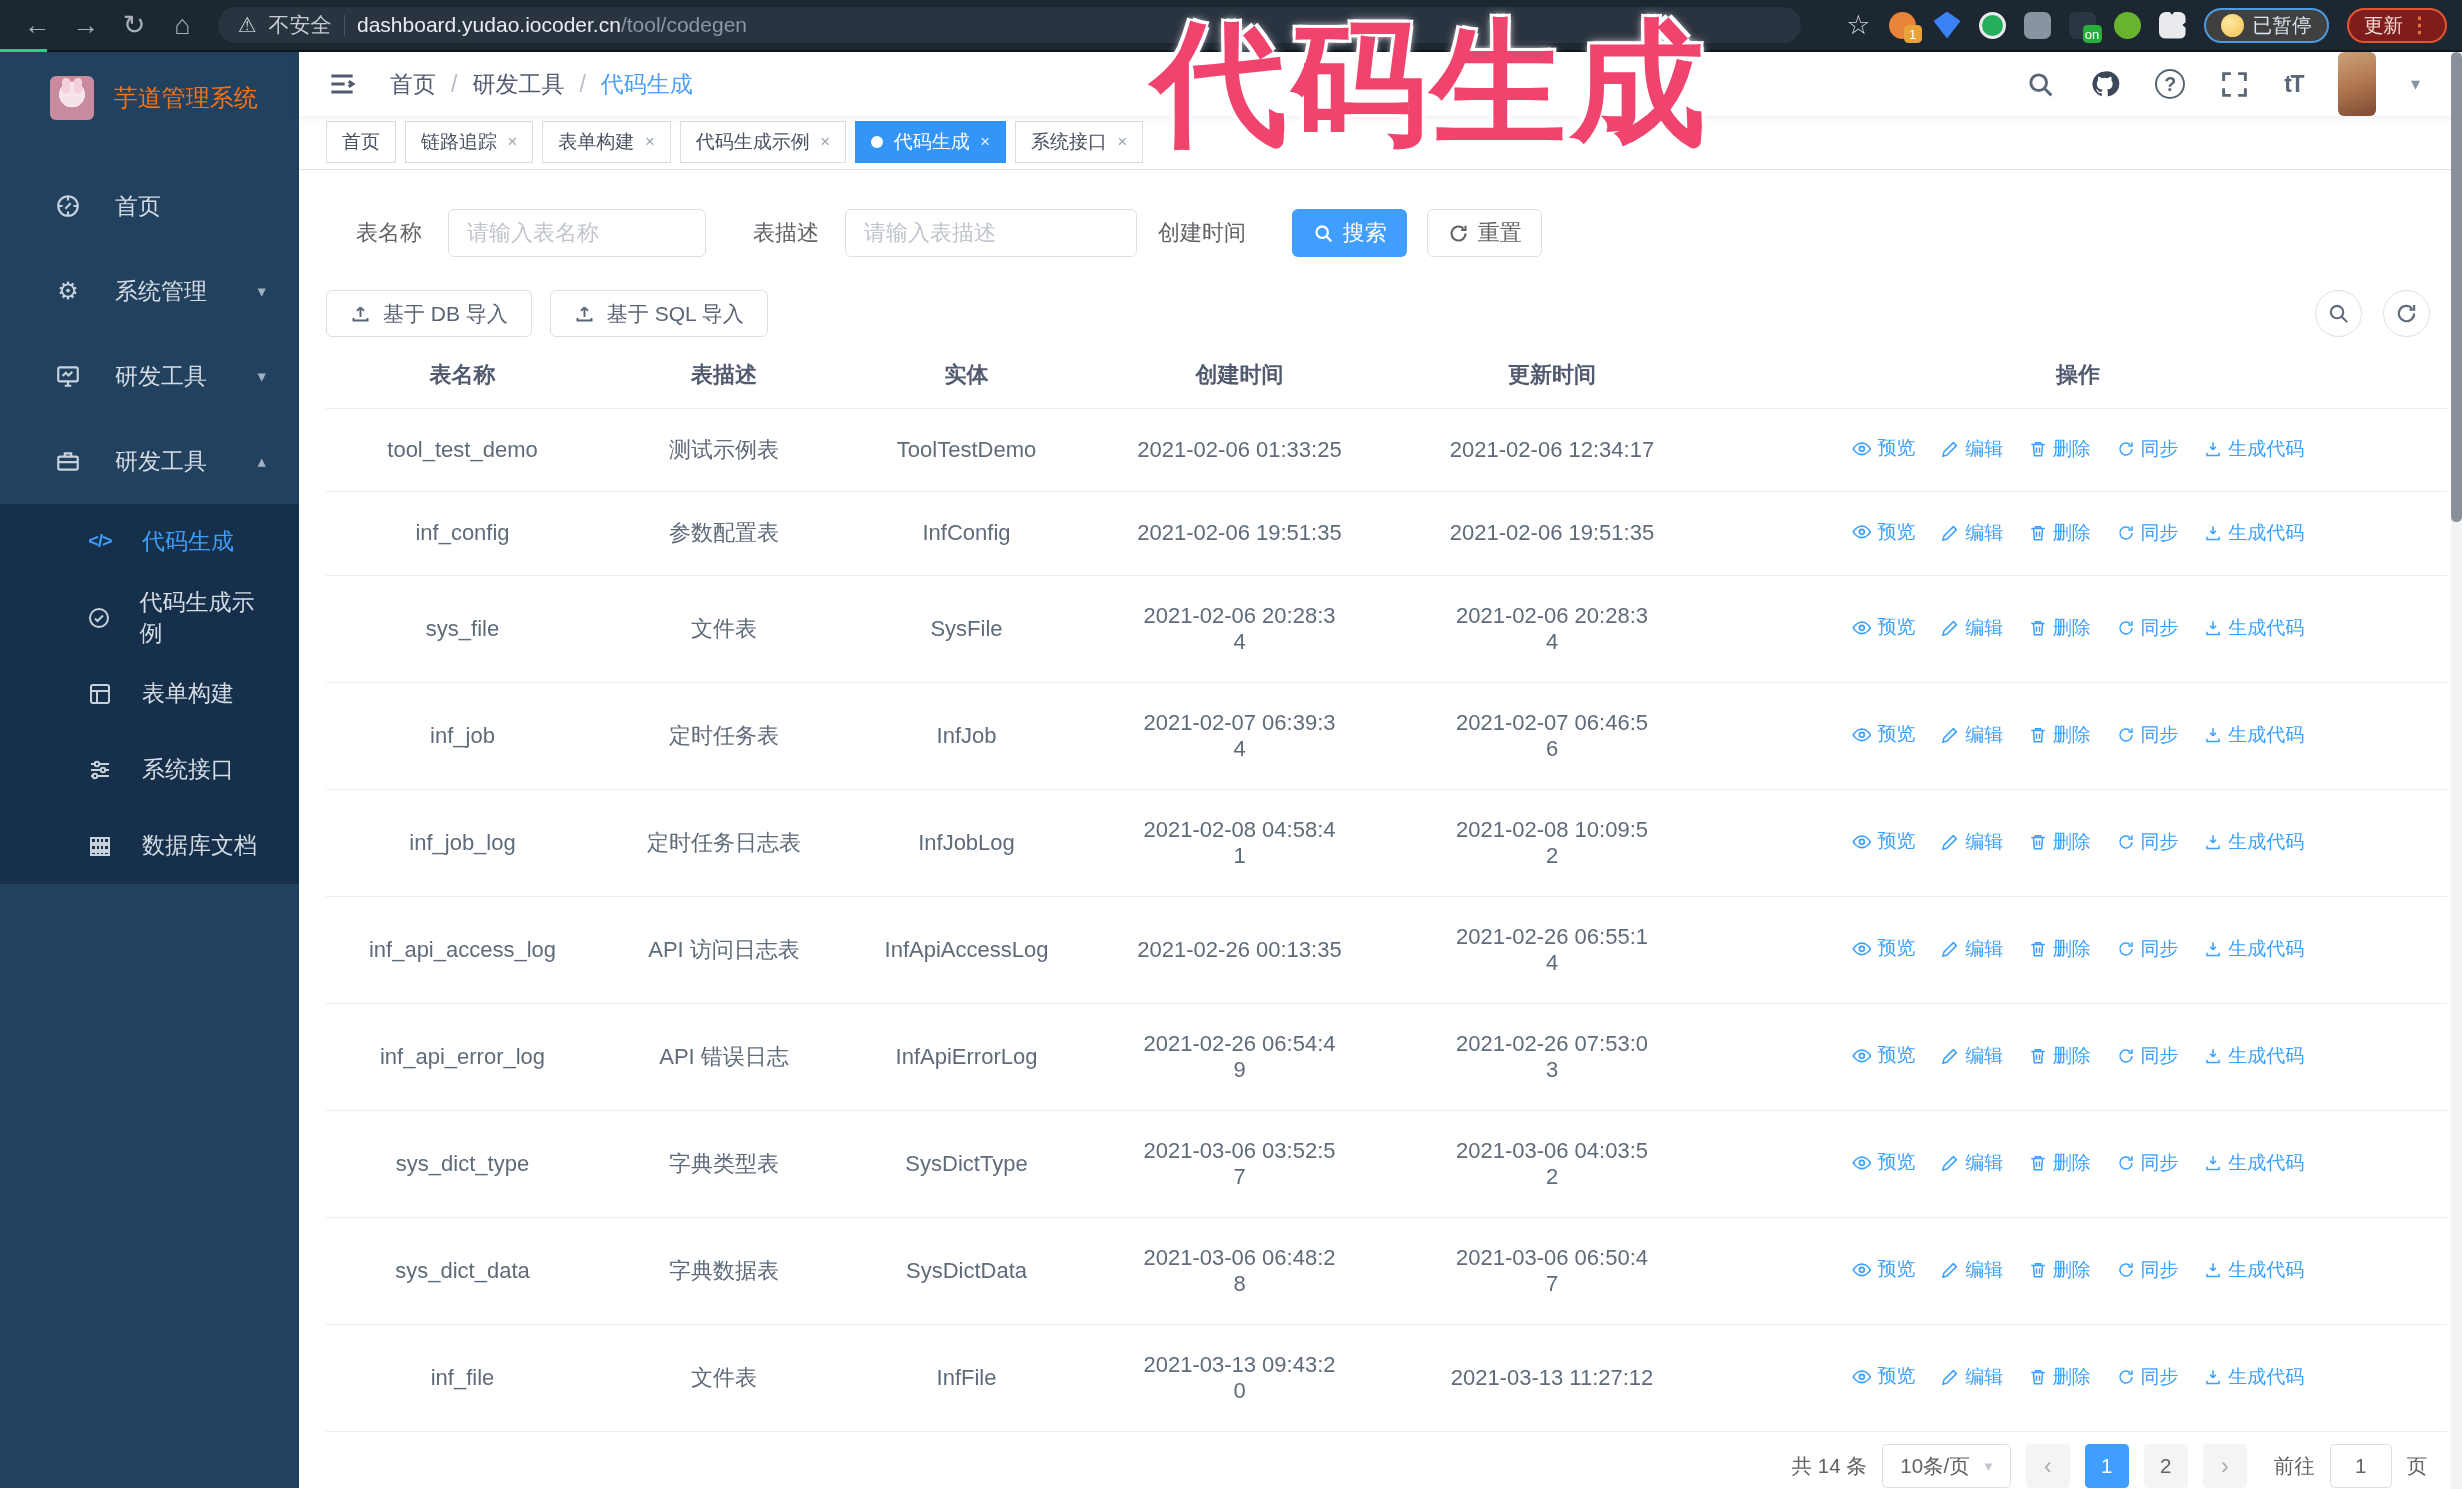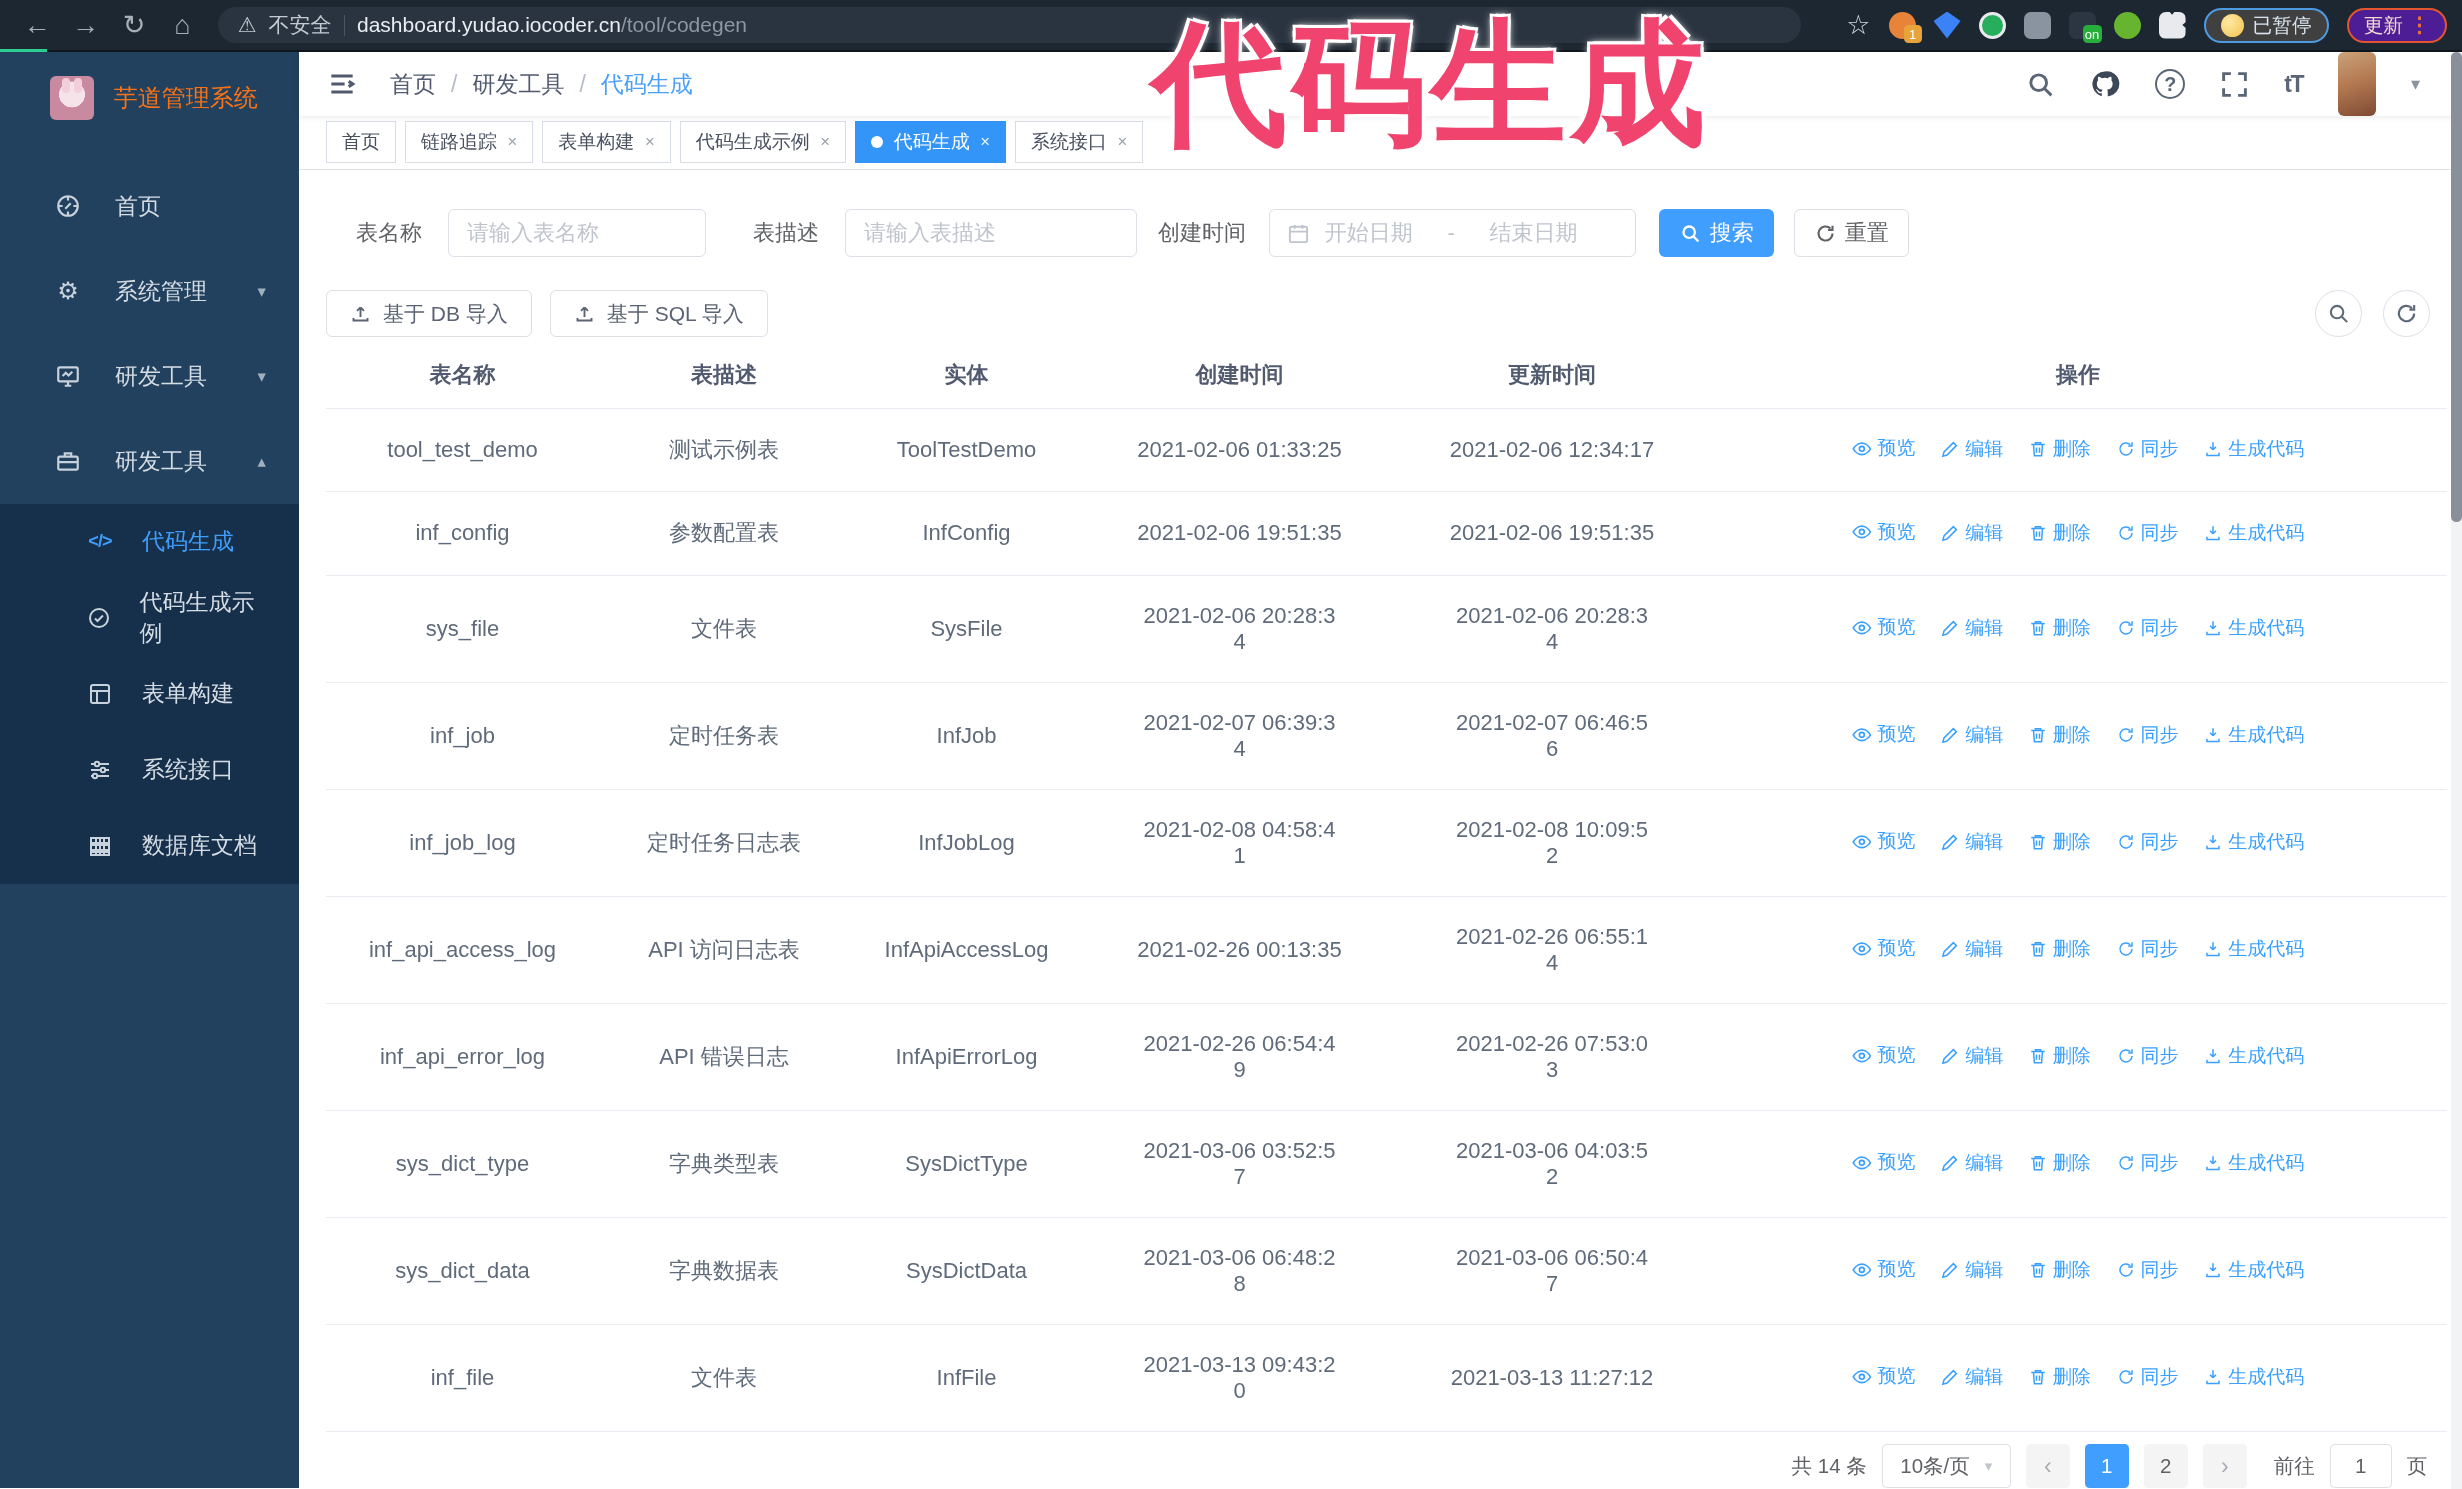--- a/index.html
+++ b/index.html
@@ -16,21 +16,21 @@
   .addr-divider { width:1.5px; height:21px; background:#4a5562; }
   .url-domain { color:#e8edf2; }
   .url-path { color:#8b97a3; }
   .chrome-right { margin-left:auto; display:flex; align-items:center; gap:18px; }
   .star-ico { color:#cfd6dd; font-size:27px; }
   .ext { width:27px; height:27px; border-radius:6.8px; position:relative; flex-shrink:0; }
   .ext .badge { position:absolute; right:-6px; bottom:-4.5px; min-width:18px; height:18px; border-radius:4.5px; font-size:13px; color:#fff; display:flex; align-items:center; justify-content:center; padding:0 2.3px; }
   .pill { height:35px; border-radius:17.4px; display:flex; align-items:center; gap:9px; padding:0 15px; font-size:19.7px; }
   .pill-paused { border:2.3px solid #4e9ae0; background:#404040; color:#d9e4ee; }
   .face { width:23px; height:23px; border-radius:50%; background:radial-gradient(circle at 35% 35%, #ffe9a3, #f2c14e); }
-  .pill-update { border:2.3px solid #e2552e; background:#4c1d95; color:#f2d9d2;gap:6px; }
+  .pill-update { border:2.3px solid #e2552e; background:#7f1d1d; color:#f2d9d2;gap:6px; }
   .kebab { color:#e8743a; font-size:21px; font-weight:bold; letter-spacing:0; }
   .green-strip { position:absolute; left:0; bottom:-2.3px; width:47px; height:3.8px; background:#2ecc8f; z-index:6; }
 
   
   .annotation { position:absolute; left:1152px; top:6px; z-index:60; font-size:135px; font-weight:bold; letter-spacing:4.5px; line-height:1.15;
     text-shadow:0 0 6px #fff, 0 0 10.6px #fff, 3px 3px 0 #fff, -3px -3px 0 #fff, 3px -3px 0 #fff, -3px 3px 0 #fff; }
 
   
   .app { display:flex; height:1436px; }
   .sidebar { width:299px; flex-shrink:0; background:#22415e; color:#cdd6e0; }
@@ -316,31 +316,20 @@
     </div>
 
     <div class="content">
 
       <div class="filter-row">
         <span class="f-label lbl-1">表名称</span>
         <input class="input in-name" placeholder="请输入表名称" style="">
         <span class="f-label lbl-2">表描述</span>
         <input class="input in-desc" placeholder="请输入表描述" style="">
         <span class="f-label lbl-3">创建时间</span>
-        <div class="date-box">
-          <span class="cal-ico">
-            <svg width="23" height="23" viewBox="0 0 24 24" fill="none" stroke="currentColor" stroke-width="2">
-                <rect x="3" y="5" width="18" height="16" rx="2"></rect>
-                <path d="M3 10h18M8 3v4M16 3v4"></path>
-              </svg>
-          </span>
-          <span>开始日期</span>
-          <span class="sep" style="margin:0 19.7px;">-</span>
-          <span>结束日期</span>
-        </div>
         <div class="btn btn-primary" style="background:#409eff;">
           <svg width="21" height="21" viewBox="0 0 24 24" fill="none" stroke="#fff" stroke-width="2.6">
               <circle cx="10.5" cy="10.5" r="6.5"></circle>
               <path d="M15.5 15.5L21 21"></path>
             </svg>
           <span>搜索</span>
         </div>
         <div class="btn btn-plain">
           <svg width="21" height="21" viewBox="0 0 24 24" fill="none" stroke="currentColor" stroke-width="2.4">
               <path d="M20 12a8 8 0 1 1-2.3-5.6M20 3v5h-5"></path>

